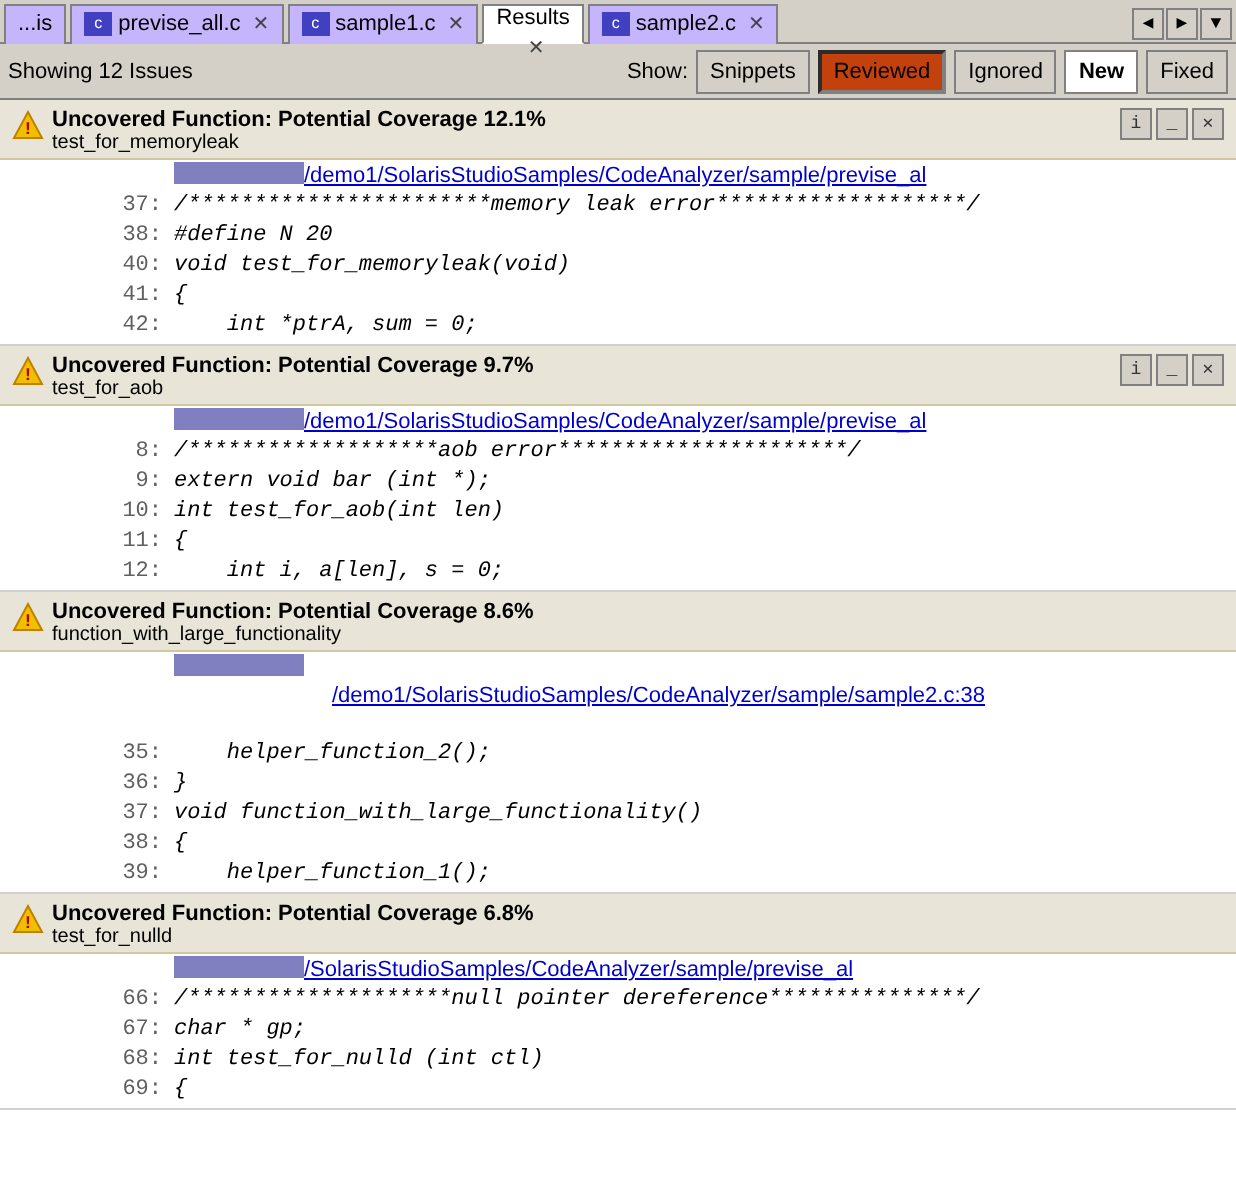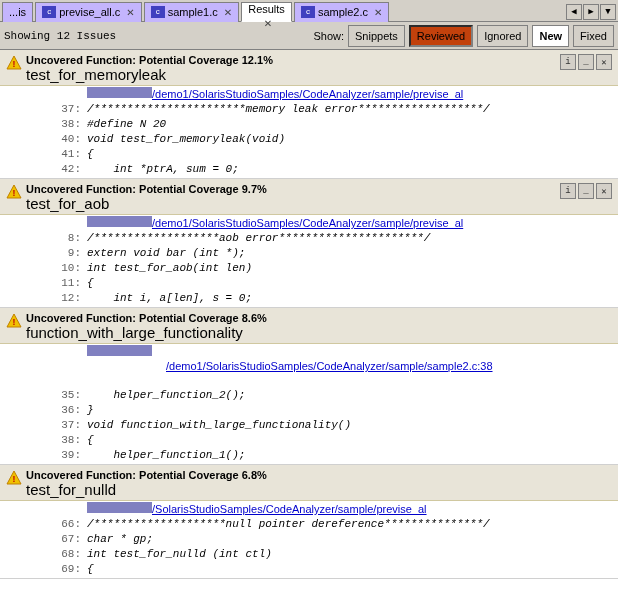--- a/index.html
+++ b/index.html
@@ -79,21 +79,21 @@
     .toolbar {
       display: flex;
       align-items: center;
       background: #d4d0c8;
       border-bottom: 1px solid #808080;
       height: 28px;
       padding: 2px 4px;
       gap: 4px;
     }
     .issues-count {
-      font-family: Liberation Mono, monospace;
+      font-family: Liberation Sans, sans-serif;
       font-size: 11px;
       margin-right: auto;
     }
     .show-label {
       font-family: Arial, sans-serif;
       font-size: 11px;
     }
     .filter-btn {
       height: 22px;
       padding: 2px 6px;
@@ -153,21 +153,21 @@
       flex: 1;
     }
     .issue-title {
       font-family: Arial, sans-serif;
       font-size: 11px;
       font-weight: bold;
       color: #000000;
     }
     .issue-subtitle {
       font-family: Arial, sans-serif;
-      font-size: 15px;
+      font-size: 10px;
       color: #000000;
     }
     .issue-actions {
       display: flex;
       gap: 2px;
       margin-left: auto;
       flex-shrink: 0;
     }
     .icon-btn {
       width: 16px;

